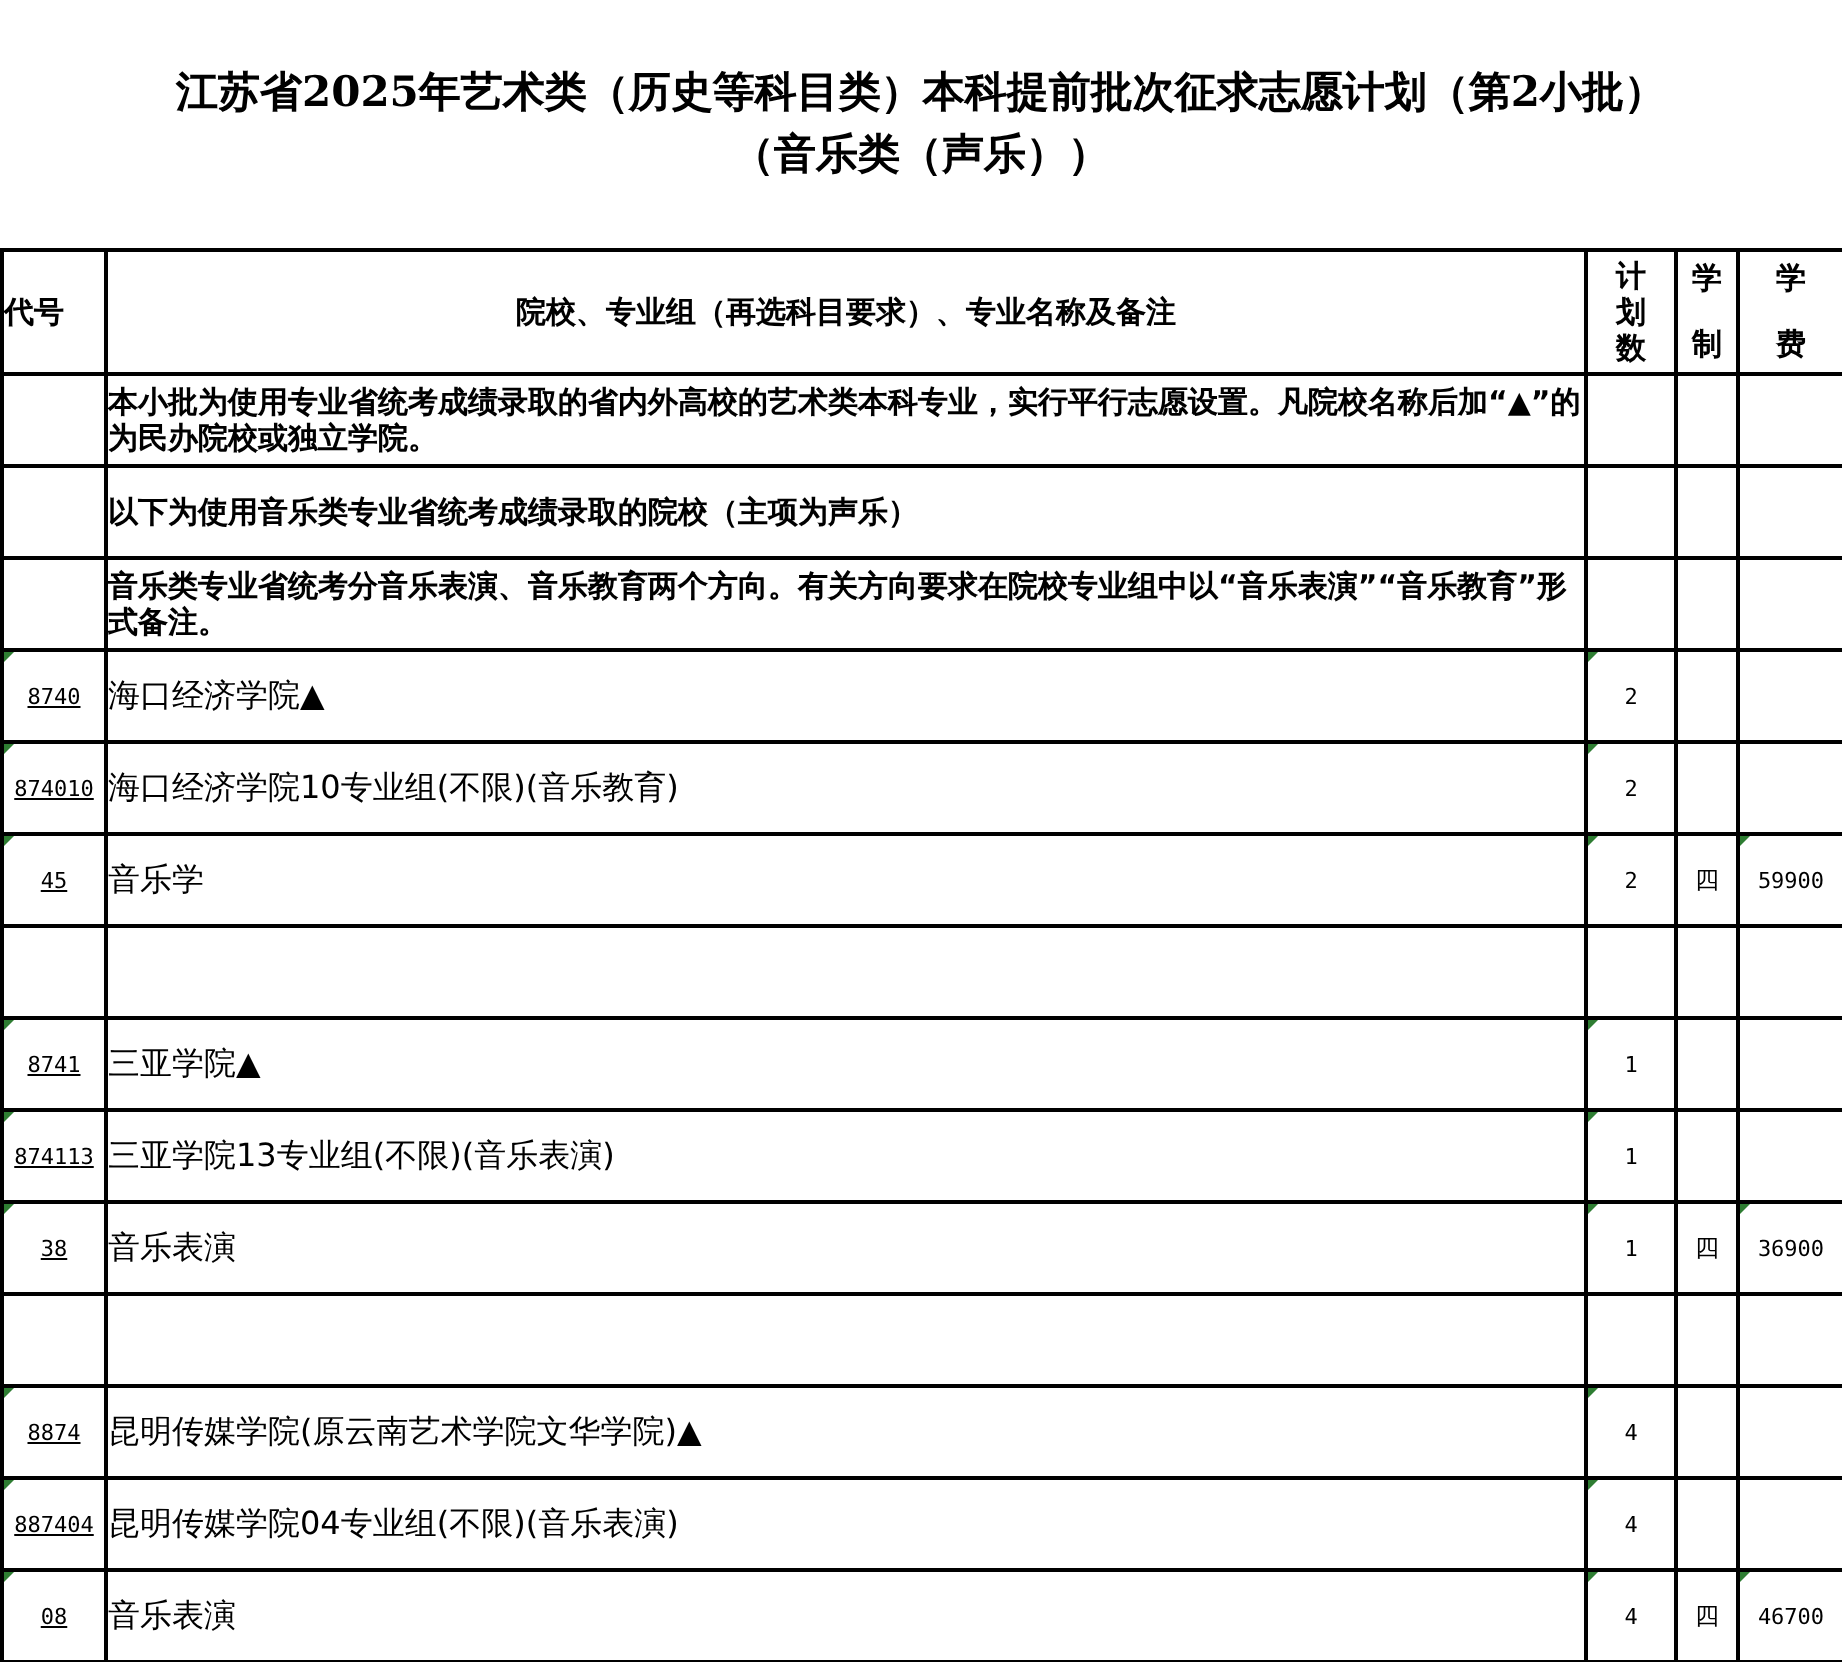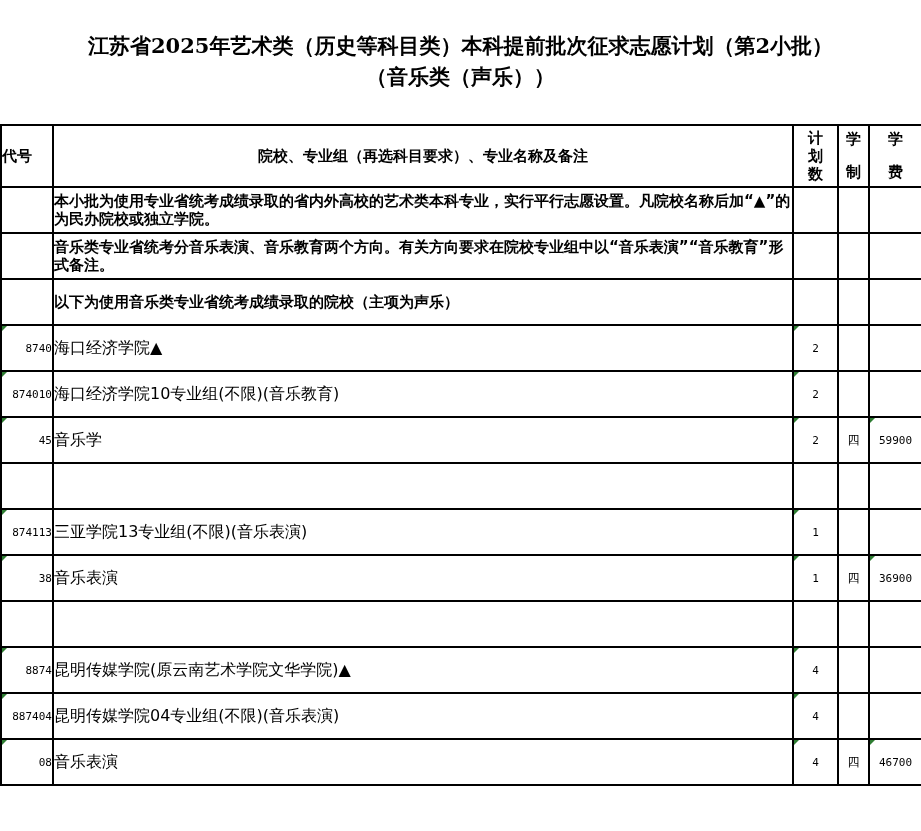--- a/index.html
+++ b/index.html
@@ -21,21 +21,21 @@
     tr.note { height: 46px; }
     tr.row { height: 46px; }
     th { font-weight: bold; font-size: 15px; }
     th.h-code { text-align: left; }
     th.h-name { text-align: center; }
     th.h-plan { text-align: center; line-height: 18px; }
     th.h-dur, th.h-fee { text-align: center; }
     .vstack { display: flex; flex-direction: column; align-items: center; justify-content: space-between;
               height: 52px; }
     .note-text { font-weight: bold; font-size: 15px; line-height: 18px; padding: 2px 4px; text-align: left; }
-    td.code { text-align: right; font-family: "DejaVu Sans Mono", monospace; font-size: 11px; }
+    td.code { text-align: center; font-family: "DejaVu Sans Mono", monospace; font-size: 11px; text-decoration: underline; }
     td.name { text-align: left; padding-left: 3px; font-size: 16px; white-space: nowrap; }
     td.num { text-align: center; font-family: "DejaVu Sans Mono", monospace; font-size: 11px; }
     td.dur { text-align: center; font-size: 12px; }
     td.fee { text-align: center; font-family: "DejaVu Sans Mono", monospace; font-size: 11px; }
     .tri { position: absolute; left: 0; top: 0; width: 0; height: 0;
            border-top: 5px solid #2e7d32; border-right: 5px solid transparent; }
   </style>
 </head>
 <body>
 
@@ -77,28 +77,28 @@
 
   <tr class="note">
     <td></td>
     <td class="note-text">本小批为使用专业省统考成绩录取的省内外高校的艺术类本科专业，实行平行志愿设置。凡院校名称后加“▲”的为民办院校或独立学院。</td>
     <td></td>
         <td></td>
         <td></td>
   </tr>
   <tr class="note">
     <td></td>
-    <td class="note-text">音乐类专业省统考分音乐表演、音乐教育两个方向。有关方向要求在院校专业组中以“音乐表演”“音乐教育”形式备注。</td>
+    <td class="note-text">以下为使用音乐类专业省统考成绩录取的院校（主项为声乐）</td>
     <td></td>
         <td></td>
         <td></td>
   </tr>
   <tr class="note">
     <td></td>
-    <td class="note-text">以下为使用音乐类专业省统考成绩录取的院校（主项为声乐）</td>
+    <td class="note-text">音乐类专业省统考分音乐表演、音乐教育两个方向。有关方向要求在院校专业组中以“音乐表演”“音乐教育”形式备注。</td>
     <td></td>
         <td></td>
         <td></td>
   </tr>
 
   <tr class="row">
     <td class="code"><span class="tri"></span><span>8740</span></td>
     <td class="name">海口经济学院▲</td>
     <td class="num"><span class="tri"></span><span>2</span></td>
     <td class="dur"></td>
@@ -122,20 +122,27 @@
   </tr>
 
   <tr class="row">
     <td class="code"></td>
     <td class="name"></td>
     <td class="num"></td>
     <td class="dur"></td>
     <td class="fee"></td>
   </tr>
 
+  <tr class="row">
+    <td class="code"><span class="tri"></span><span>8741</span></td>
+    <td class="name">三亚学院▲</td>
+    <td class="num"><span class="tri"></span><span>1</span></td>
+    <td class="dur"></td>
+    <td class="fee"></td>
+  </tr>
 
   <tr class="row">
     <td class="code"><span class="tri"></span><span>874113</span></td>
     <td class="name">三亚学院13专业组(不限)(音乐表演)</td>
     <td class="num"><span class="tri"></span><span>1</span></td>
     <td class="dur"></td>
     <td class="fee"></td>
   </tr>
 
   <tr class="row">

